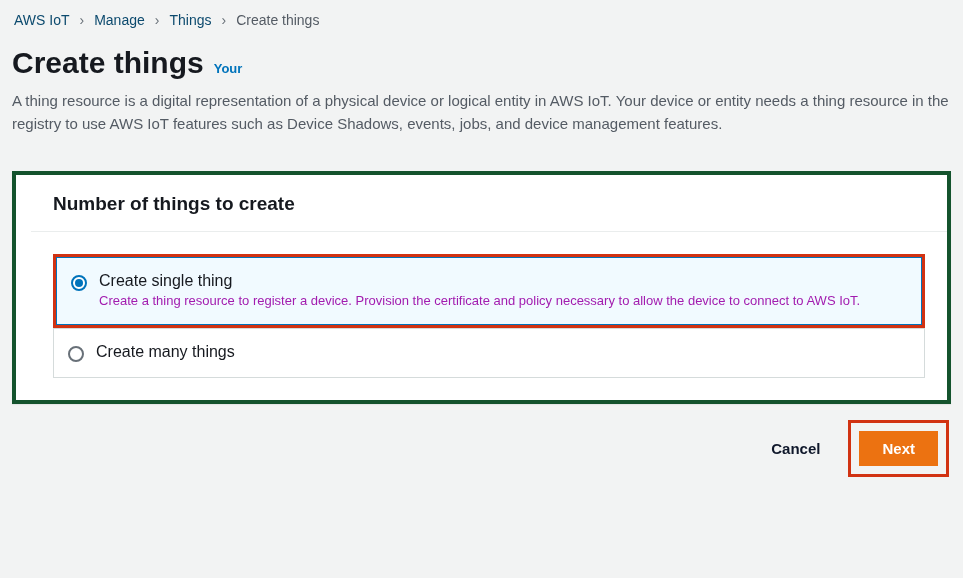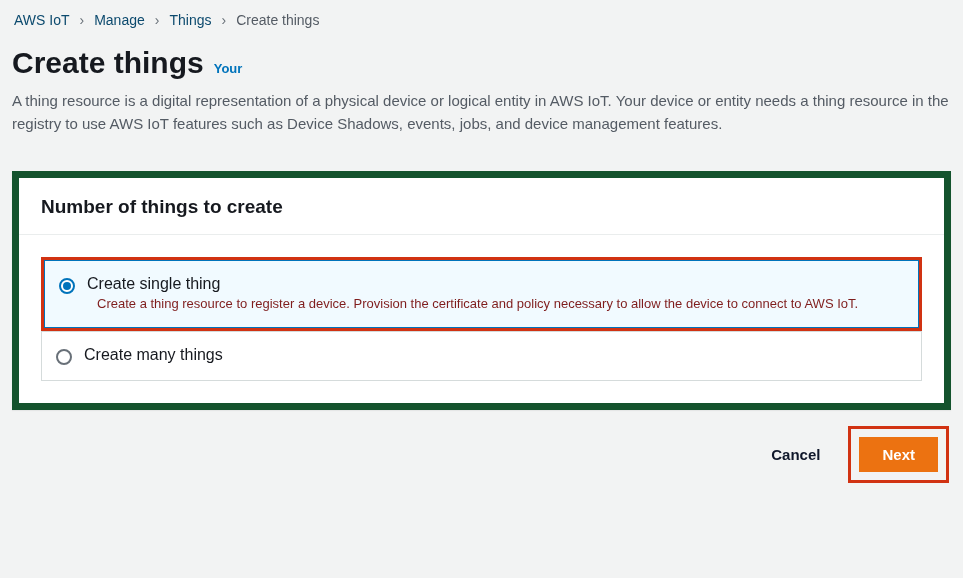--- a/index.html
+++ b/index.html
@@ -48,22 +48,23 @@
   cursor: pointer;
 }
 .desc {
   color: #545b64;
   font-size: 15px;
   line-height: 1.5;
   margin-bottom: 36px;
 }
 .card {
   background: #fff;
-  border: 7px solid #14532d;
+  border: 4px solid #14532d;
   box-shadow: 0 1px 1px rgba(0,0,0,0.05);
+  padding-left: 15px;
 }
 .card-header {
   padding: 18px 22px 16px;
   border-bottom: 1px solid #eaeded;
 }
 .card-header h2 {
   font-size: 19px;
   font-weight: 700;
 }
 .card-body {
@@ -111,23 +112,22 @@
   background: #0073bb;
 }
 .option-text .title {
   font-size: 16px;
   font-weight: 400;
   color: #16191f;
   margin-bottom: 2px;
 }
 .option-text .sub {
   font-size: 13px;
-  color: #7f1d1d;
+  color: #a21caf;
   line-height: 1.4;
-  margin-left: 10px;
 }
 .footer {
   display: flex;
   justify-content: flex-end;
   align-items: center;
   gap: 14px;
   margin-top: 16px;
   padding-right: 2px;
 }
 .btn-cancel {

